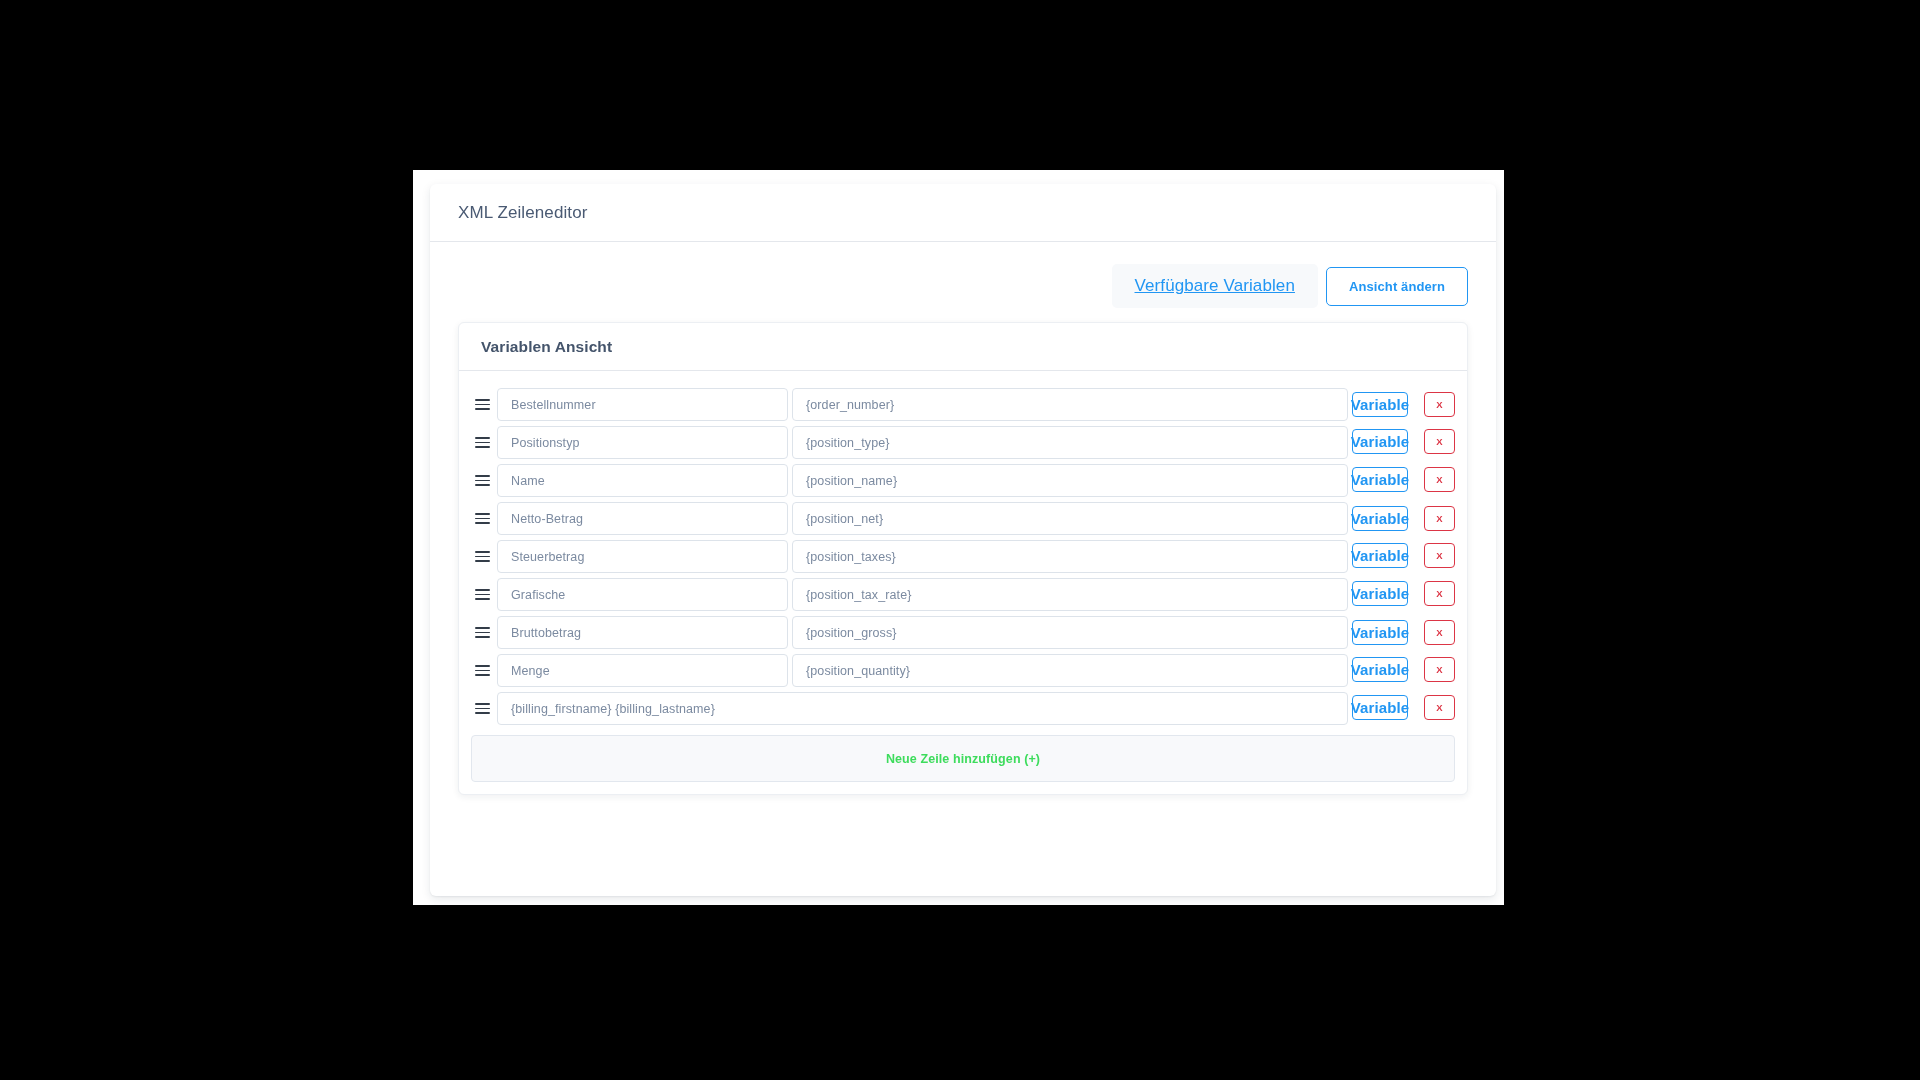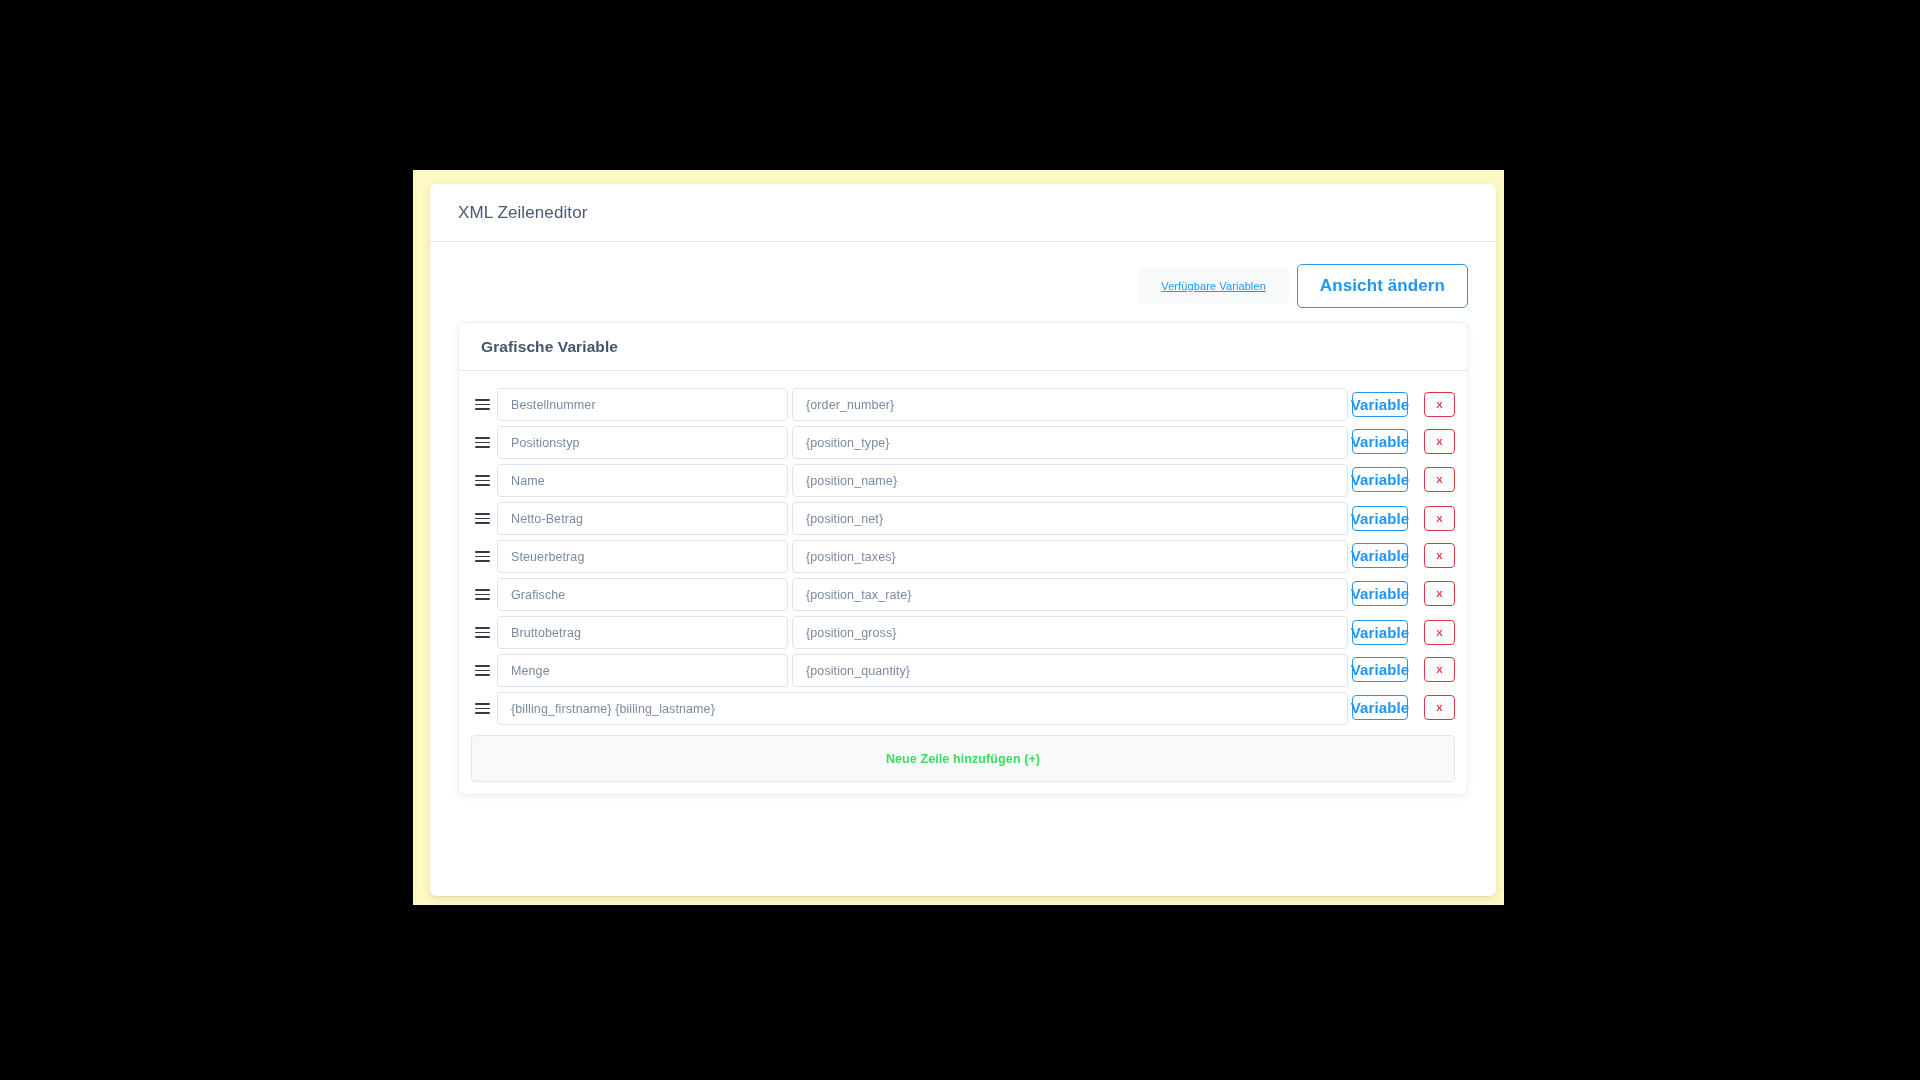--- a/index.html
+++ b/index.html
@@ -10,21 +10,21 @@
     font-family: "Liberation Sans", sans-serif;
     overflow: hidden;
   }
 
   #viewport {
     position: absolute;
     left: 413px;
     top: 170px;
     width: 1091px;
     height: 735px;
-    background: #fef9c3;
+    background: #ffffff;
     overflow: hidden;
   }
 
   
   .modal {
     position: absolute;
     left: 17px;
     top: 14px;
     width: 1066px;
     background: #ffffff;
@@ -56,34 +56,34 @@
     display: flex;
     justify-content: flex-end;
     align-items: center;
     gap: 8px;
     margin-bottom: 14px;
   }
   .btn-link {
     background: #f7f9fb;
     border: 1px solid transparent;
     color: #2196f3;
-    font-size: 11px;
+    font-size: 17px;
     font-weight: 400;
     text-decoration: underline;
     padding: 11px 22px;
     border-radius: 5px;
     cursor: pointer;
     font-family: "Liberation Sans", sans-serif;
     letter-spacing: .1px;
   }
   .btn-outline-primary {
     background: #ffffff;
     border: 1px solid #2196f3;
     color: #2196f3;
-    font-size: 17px;
+    font-size: 13px;
     font-weight: 700;
     padding: 11px 22px;
     border-radius: 5px;
     cursor: pointer;
     font-family: "Liberation Sans", sans-serif;
     letter-spacing: .1px;
   }
 
   
   .card {
@@ -219,21 +219,21 @@
 
     <div class="modal-body">
 
       <div class="actionbar">
         <button class="btn-link">Verfügbare Variablen</button>
         <button class="btn-outline-primary">Ansicht ändern</button>
       </div>
 
       <div class="card">
         <div class="card-header">
-          <h2>Grafische Variable</h2>
+          <h2>Variablen Ansicht</h2>
         </div>
 
         <div class="card-body">
           <div class="rows">
 
             <div class="row">
               <div class="handle">
                   <span></span>
                   <span></span>
                   <span></span>

